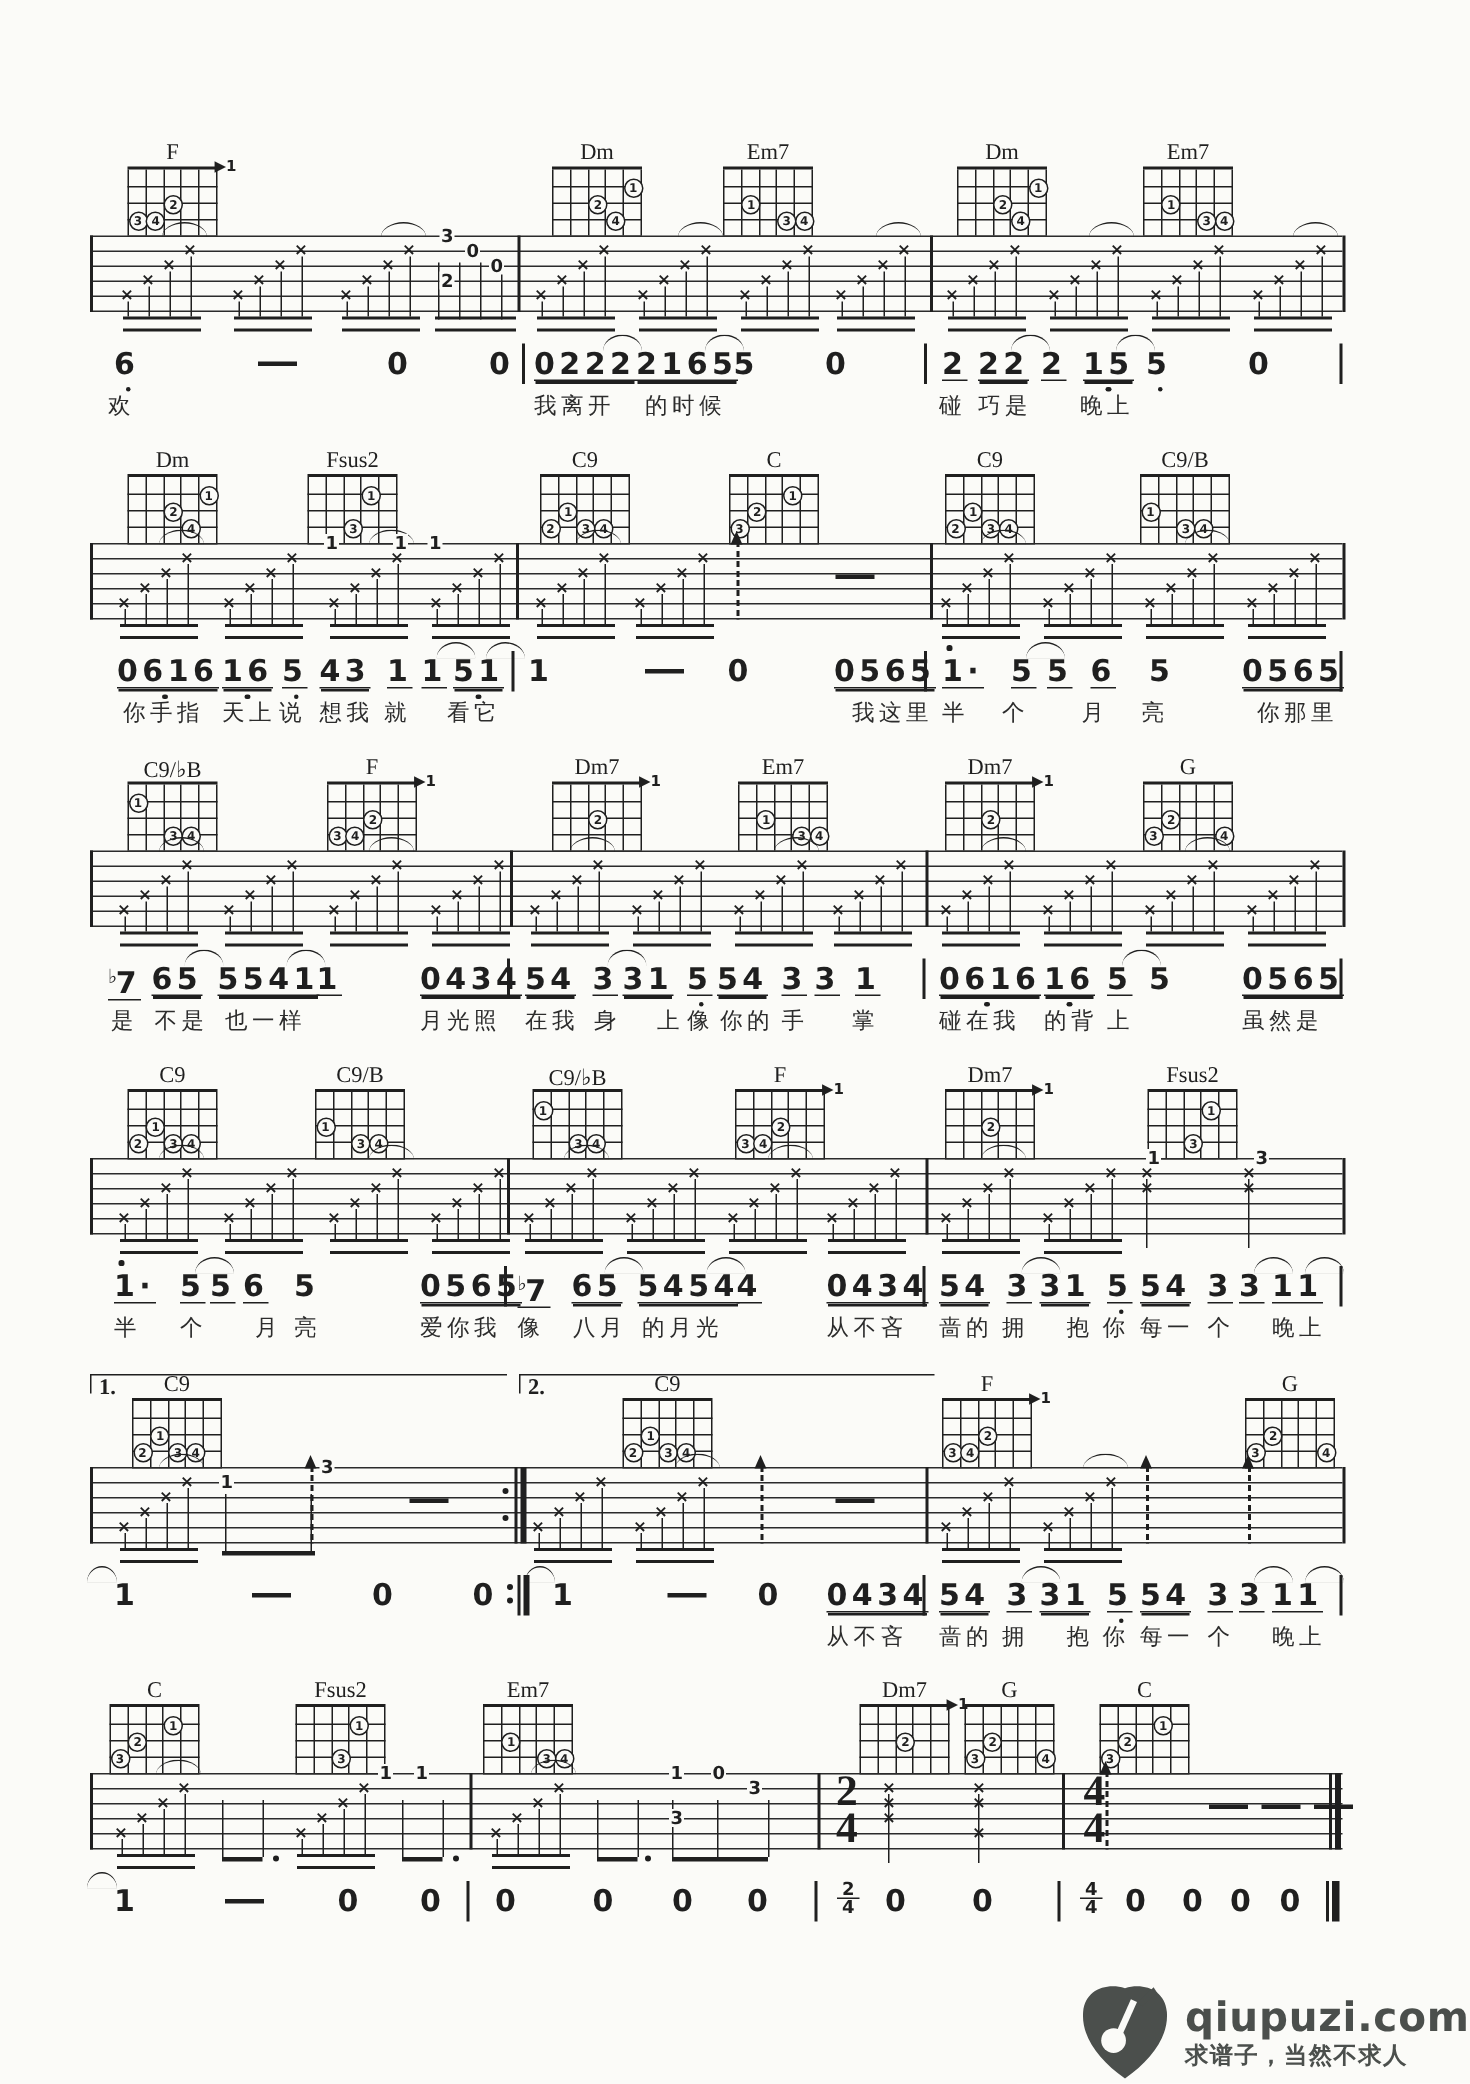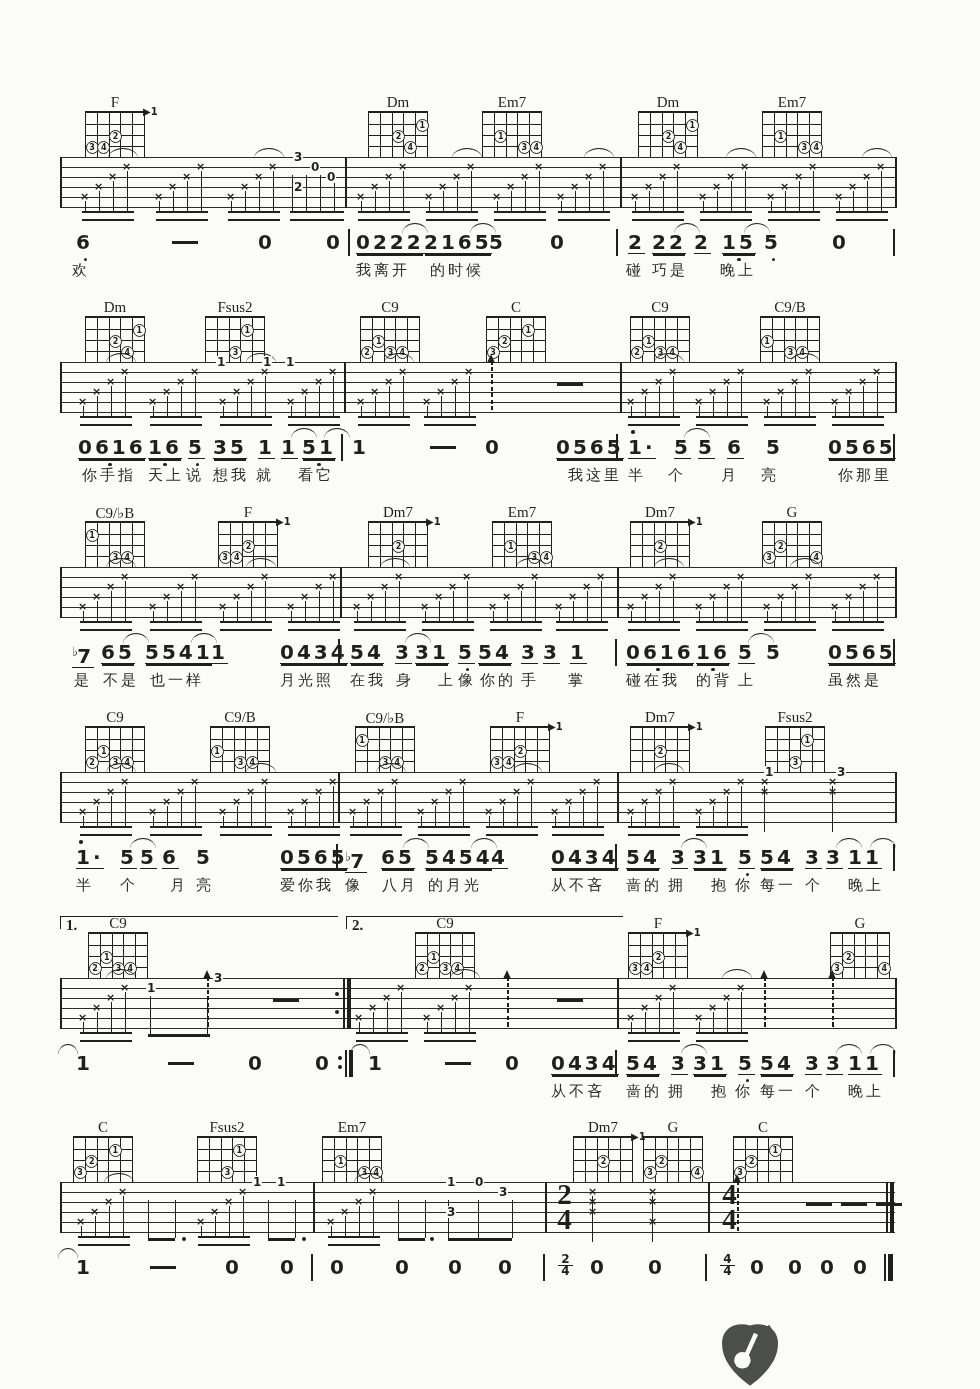--- a/index.html
+++ b/index.html
@@ -532,21 +532,21 @@
           <div class="aline" style="height: 52px;"></div>
         </div>
         <div class="sdash" style="left: 557px; top: 83px;"></div>
         <div class="stext" style="left: 216px; top: 56px;">1</div>
         <div class="stext" style="left: 262px; top: 56px;">1</div>
         <div class="stext" style="left: 285px; top: 56px;">1</div>
         <div class="mel" style="top: 136px;">
           <div class="tok u2" style="left: 78px;">0616<div class="dotb"></div></div>
           <div class="tok u2" style="left: 148px;">16<div class="dotb"></div></div>
           <div class="tok u1" style="left: 188px;">5<div class="dotb"></div></div>
-          <div class="tok u2" style="left: 213px;">35</div>
+          <div class="tok u2" style="left: 213px;">43</div>
           <div class="tok u1" style="left: 258px;">1</div>
           <div class="tok u1" style="left: 281px;">1<div class="mtie" style="left: 10px;"></div></div>
           <div class="tok u2" style="left: 302px;">51<div class="dotb"></div><div class="mtie" style="left: 22px;"></div></div>
           <div class="mbar" style="left: 341px;"></div>
           <div class="tok" style="left: 352px;">1</div>
           <div class="mdash" style="left: 430px;"></div>
           <div class="tok" style="left: 485px;">0</div>
           <div class="tok u2" style="left: 556px;">0565</div>
           <div class="mbar" style="left: 616px;"></div>
           <div class="tok u1" style="left: 628px;">1·<div class="dota"></div></div>
@@ -1539,14 +1539,18 @@
 
   <div class="wm">
     <span>
       <svg width="64" height="66" viewBox="0 0 100 104">
         <path d="M50 102 C22 82 4 58 6 32 C8 9 30 1 50 7 C70 1 92 9 94 32 C96 58 78 82 50 102 Z" fill="#4b4f4c"></path>
         <rect x="47" y="18" width="7" height="46" fill="#fbfbf8" transform="rotate(24 50 40)"></rect>
         <circle cx="38" cy="62" r="13" fill="#fbfbf8"></circle>
         <path d="M64 22 L80 6 L84 12 L68 26 Z" fill="#4b4f4c"></path>
       </svg>
     </span>
+    <span class="wmtext" style="color:#4b4f4c">
+      <div class="wmdomain">qiupuzi.com</div>
+      <div class="wmslogan">求谱子，当然不求人</div>
+    </span>
   </div>
 </div>
 
 </body></html>

